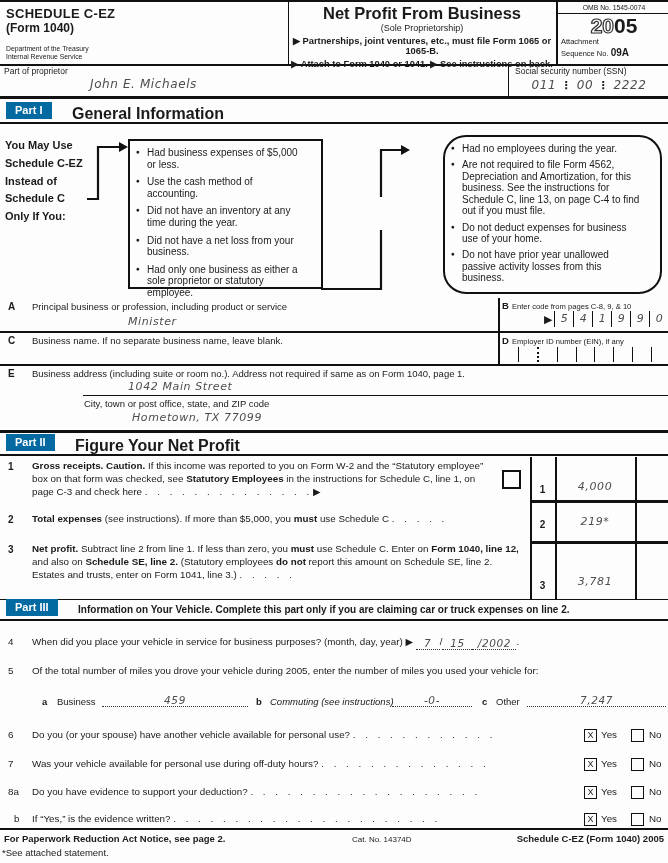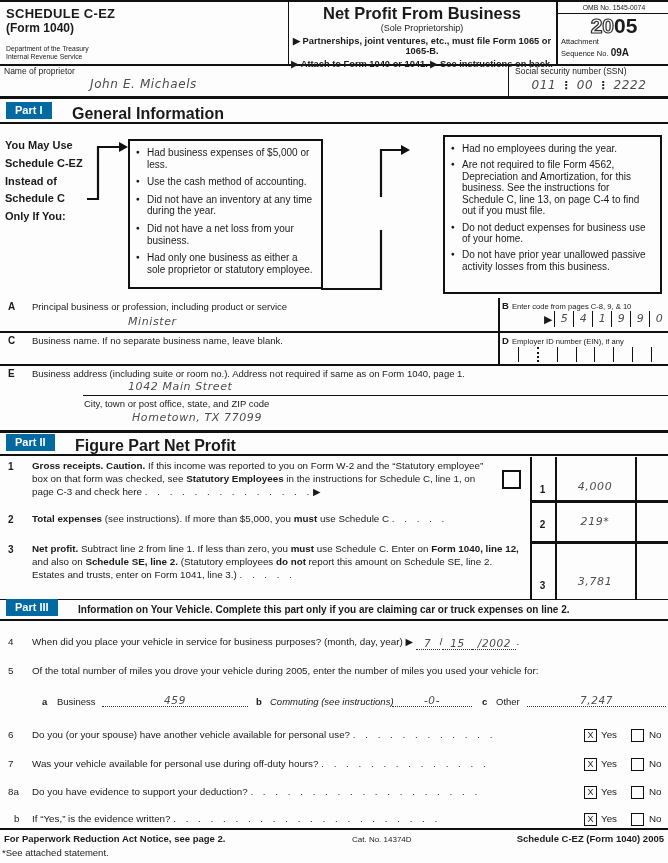--- a/index.html
+++ b/index.html
@@ -35,21 +35,21 @@
   .partbar{position:absolute;left:0;width:668px;height:20px;border-bottom:2.5px solid #111;}
   .plabel{display:inline-block;background:#0369a1;color:#fff;font-weight:bold;font-size:11px;
           padding:2px 9px 3px;margin-left:6px;vertical-align:top;}
   .ptitle{display:inline-block;font-weight:bold;font-size:16px;margin-left:16px;margin-top:3px;}
   .ptext{font-size:10px;}
   
   .flow{position:absolute;left:0;top:123px;width:668px;height:173px;}
   .flowlabel{position:absolute;left:5px;top:12px;font-size:11px;font-weight:bold;
              line-height:1.62;white-space:pre-line;}
   .fbox{position:absolute;border:2px solid #111;background:#fdfdfd;}
-  .fbox ul{margin:0;padding:6px 8px 0 6px;list-style:none;}
+  .fbox ul{margin:0;padding:6px 20px 0 6px;list-style:none;}
   .fbox li{position:relative;font-size:10px;line-height:1.16;padding-left:11px;margin-bottom:6px;}
   .fbox li::before{content:"\25CF";position:absolute;left:0;top:1px;font-size:6.5px;}
   .rightbox li{margin-bottom:4.5px;}
   .andyou{position:absolute;left:349px;top:72px;width:64px;height:32px;border:2px solid #111;
           text-align:center;line-height:30px;font-size:10.5px;font-weight:bold;background:#fdfdfd;}
   
   .rowblock{position:absolute;left:0;top:296px;width:668px;height:66px;border-bottom:2.5px solid #111;}
   .rowA{position:absolute;left:0;top:0;width:498px;height:33px;border-bottom:2px solid #111;}
   .rowC{position:absolute;left:0;top:34px;width:498px;height:32px;}
   .letter{position:absolute;left:8px;top:3px;font-size:10px;font-weight:bold;}
@@ -125,21 +125,21 @@
       <div class="omb">OMB No. 1545-0074</div>
       <div class="year"><span class="yr-outline">20</span><span>05</span></div>
       <div class="attach">
         <span>Attachment</span><br>
         <span>Sequence No. </span><span class="seqno">09A</span>
       </div>
     </div>
   </div>
 
   <div class="namerow">
-    <div class="lbl abs" style="left:4px;top:2px;">Name of proprietor</div>
+    <div class="lbl abs" style="left:4px;top:2px;">Part of proprietor</div>
     <div class="fill abs" style="left:90px;top:13px;font-size:12px;">John E. Michaels</div>
     <div class="name-right">
       <div class="lbl abs" style="left:6px;top:2px;">Social security number (SSN)</div>
       <div class="ssnval fill">
         <span>011</span>
         <span class="ssnsep">⋮</span>
         <span>00</span>
         <span class="ssnsep">⋮</span>
         <span>2222</span>
       </div>
@@ -159,21 +159,21 @@
 Only If You:</div>
     <div class="fbox" style="left:128px;top:14px;width:191px;height:146px;">
       <ul>
         <li>Had business expenses of $5,000 or less.</li>
         <li>Use the cash method of accounting.</li>
         <li>Did not have an inventory at any time during the year.</li>
         <li>Did not have a net loss from your business.</li>
         <li>Had only one business as either a sole proprietor or statutory employee.</li>
       </ul>
     </div>
-    <div class="fbox rightbox" style="left:443px;top:10px;width:215px;height:155px;">
+    <div class="fbox rightbox" style="left:443px;top:10px;width:215px;height:155px;border-radius:23px;">
       <ul>
         <li>Had no employees during the year.</li>
         <li>Are not required to file Form 4562, Depreciation and Amortization, for this business. See the instructions for Schedule C, line 13, on page C-4 to find out if you must file.</li>
         <li>Do not deduct expenses for business use of your home.</li>
         <li>Do not have prior year unallowed passive activity losses from this business.</li>
       </ul>
     </div>
     <svg width="668" height="173">
       <path d="M87 74 L98 74 L98 22 L119 22" stroke="#111" stroke-width="2.2" fill="none"></path>
       <polygon points="119,17 119,27 128,22" fill="#111"></polygon>
@@ -226,21 +226,21 @@
     <div class="letter" style="top:4px;">E</div>
     <div class="rlabel" style="top:4px;">Business address (including suite or room no.). Address not required if same as on Form 1040, page 1.</div>
     <div class="street fill">1042 Main Street</div>
     <div class="streetline"></div>
     <div class="citylbl">City, town or post office, state, and ZIP code</div>
     <div class="cityval fill">Hometown, TX 77099</div>
   </div>
 
   <div class="partbar" style="top:432px;">
     <span class="plabel">Part II</span>
-    <span class="ptitle">Figure Part Net Profit</span>
+    <span class="ptitle">Figure Your Net Profit</span>
   </div>
 
   <div class="p2">
     <div class="vline" style="left:530px;"></div>
     <div class="vline" style="left:555px;"></div>
     <div class="vline" style="left:635px;"></div>
     <div class="hthick" style="top:43px;"></div>
     <div class="hthick" style="top:84px;"></div>
 
     <div class="lnum" style="top:4px;">1</div>

